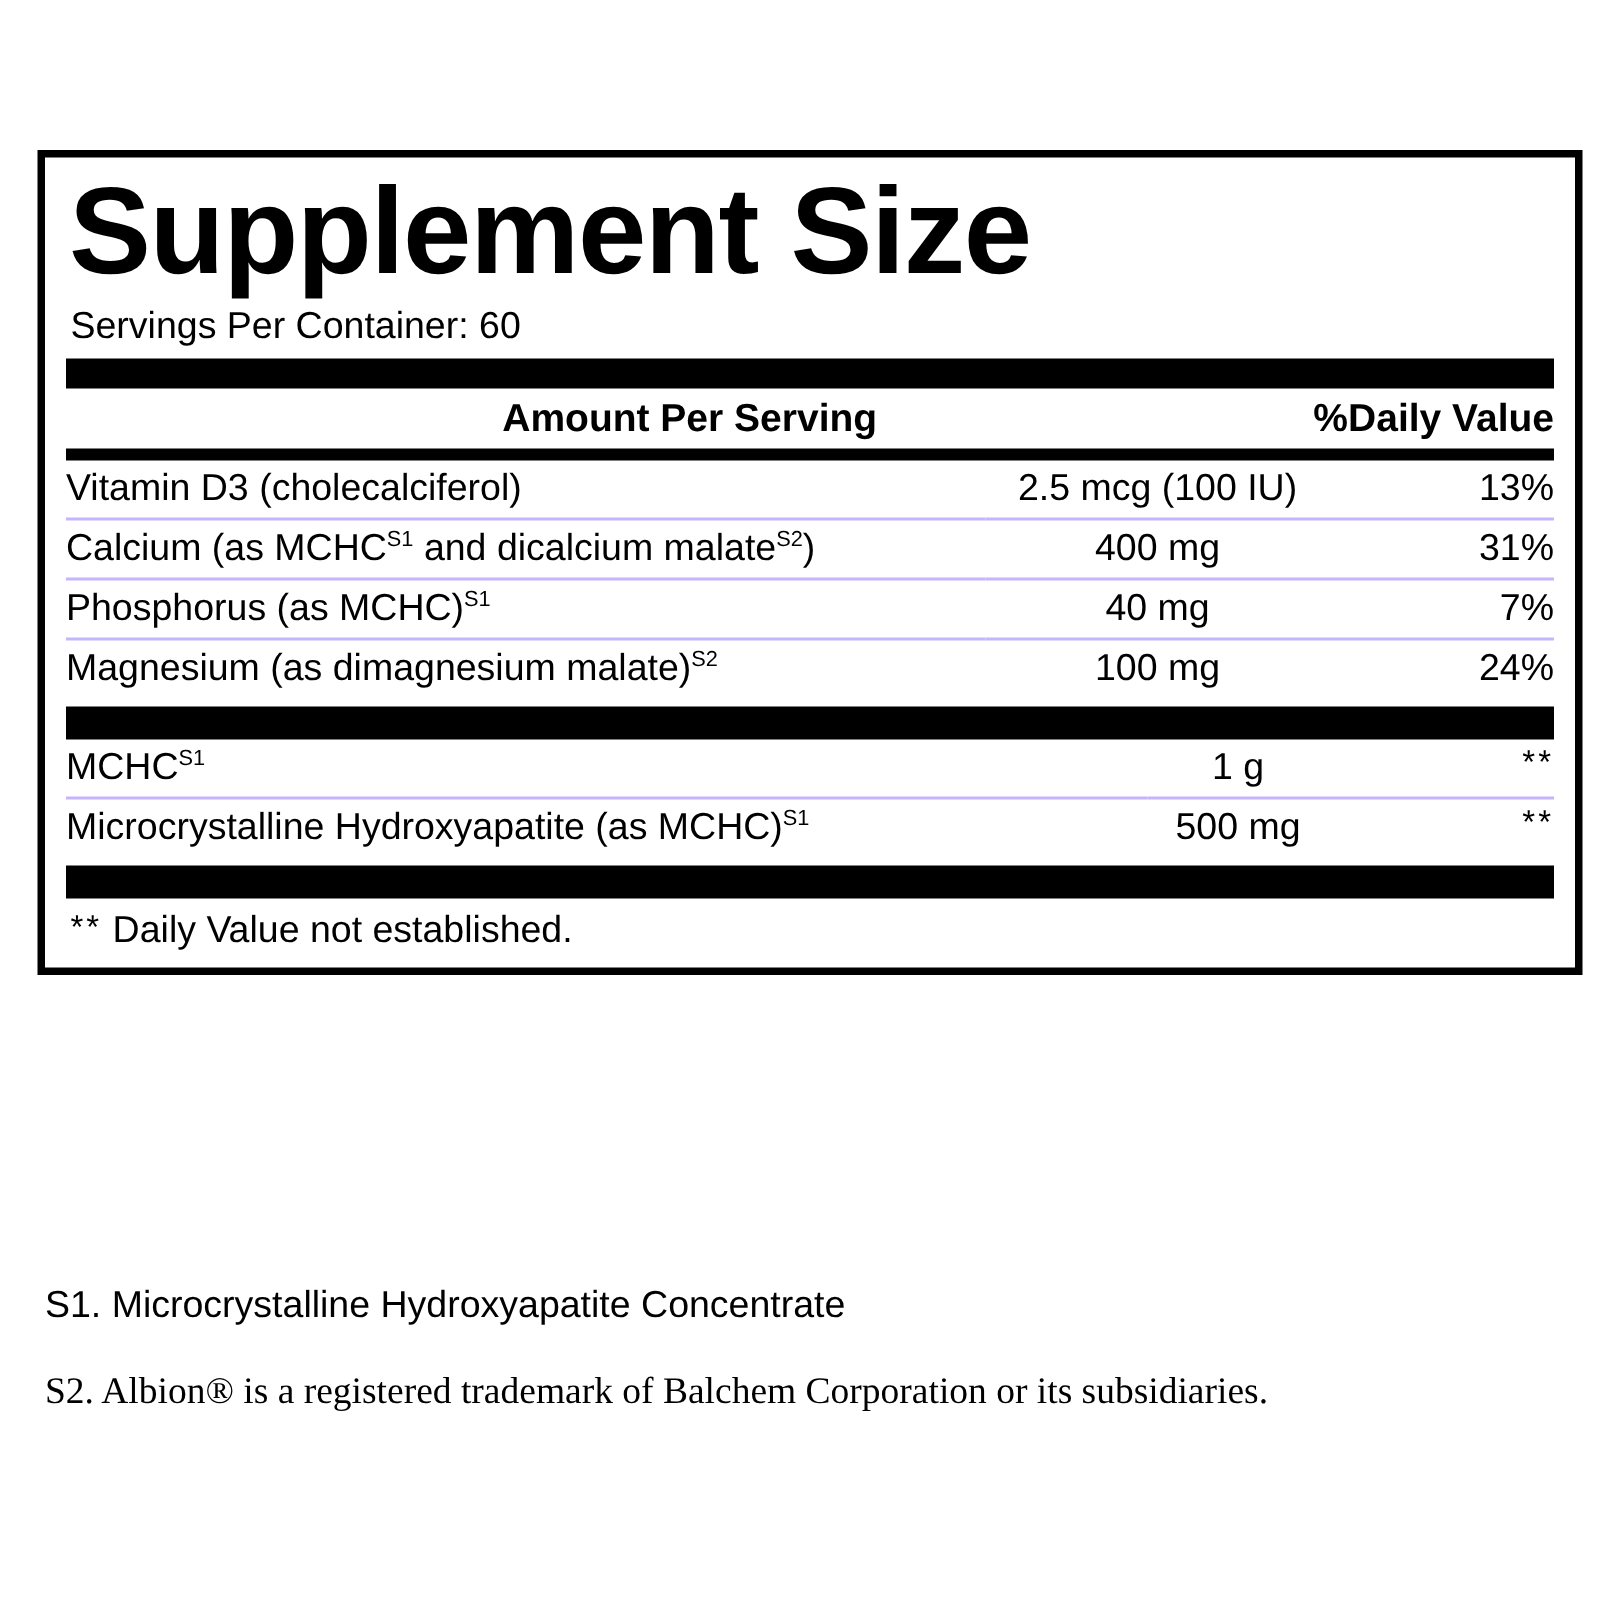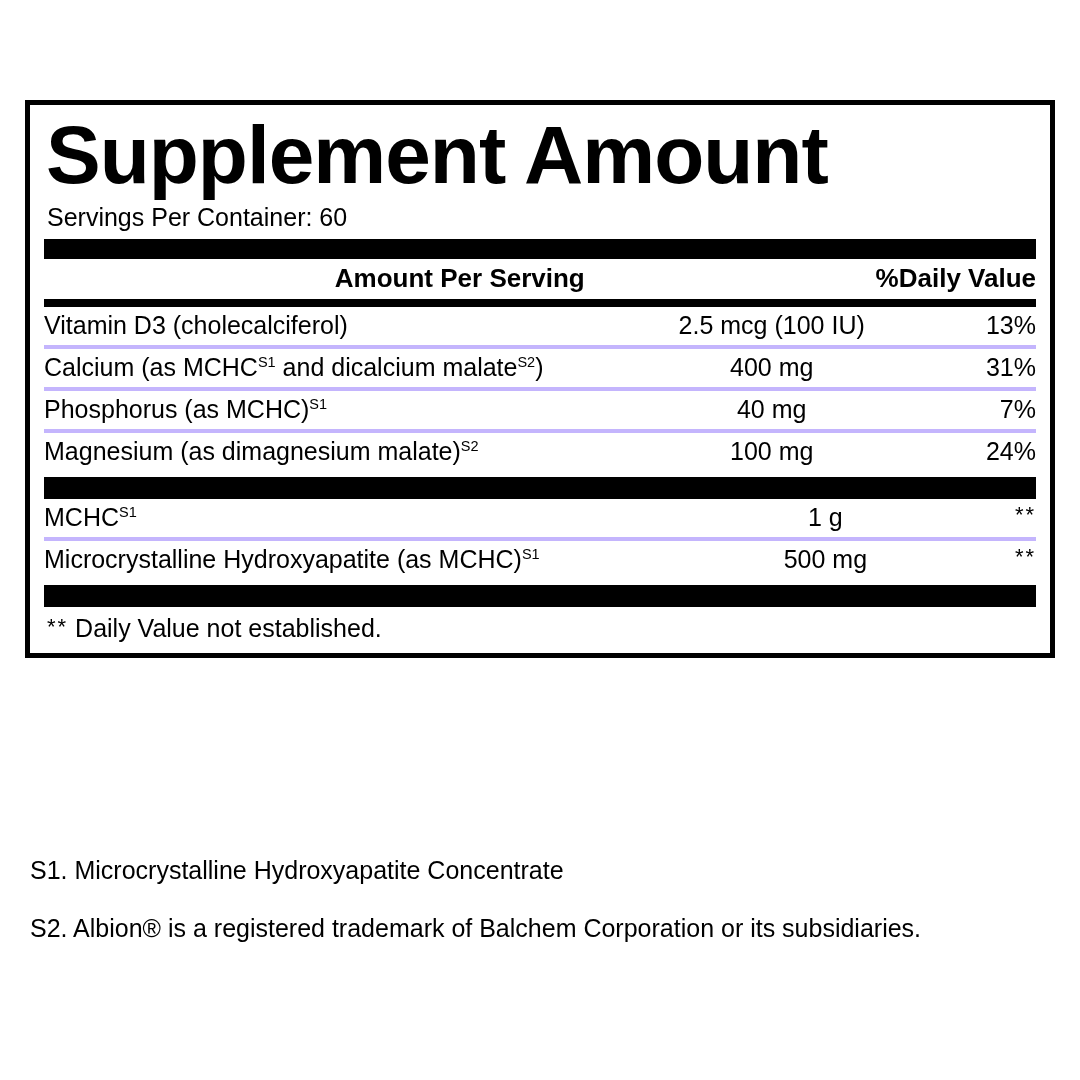--- a/index.html
+++ b/index.html
@@ -86,21 +86,21 @@
     text-align: right;
     width: 150px;
   }
   .hdr td {
     font-weight: bold;
     font-size: 26px;
     padding-bottom: 2px;
     padding-top: 6px;
   }
   .row-line td {
-    border-bottom: 4px solid #c4b5fd;
+    border-bottom: 2px solid #c4b5fd;
   }
   sup {
     font-size: 0.58em;
     vertical-align: super;
     line-height: 0;
   }
   .stars {
     letter-spacing: 2px;
     font-size: 22px;
     position: relative;
@@ -129,30 +129,31 @@
   }
   .other-ing b {
     font-weight: bold;
   }
   .footnote {
     margin-top: 26px;
     font-size: 25px;
   }
   .footnote.second {
     margin-top: 20px;
+    font-family: Liberation Serif, serif;
   }
 </style>
 </head>
 <body>
 
 <div class="page">
 
   <div class="panel">
 
-    <div class="sf-title">Supplement Amount</div>
+    <div class="sf-title">Supplement Size</div>
 
     <div class="serving-line">Servings Per Container: 60</div>
 
     <div class="rule-thick"></div>
 
     <table class="facts">
       <tbody>
         <tr class="hdr">
           <td class="name"></td>
           <td class="amt">Amount Per Serving</td>

